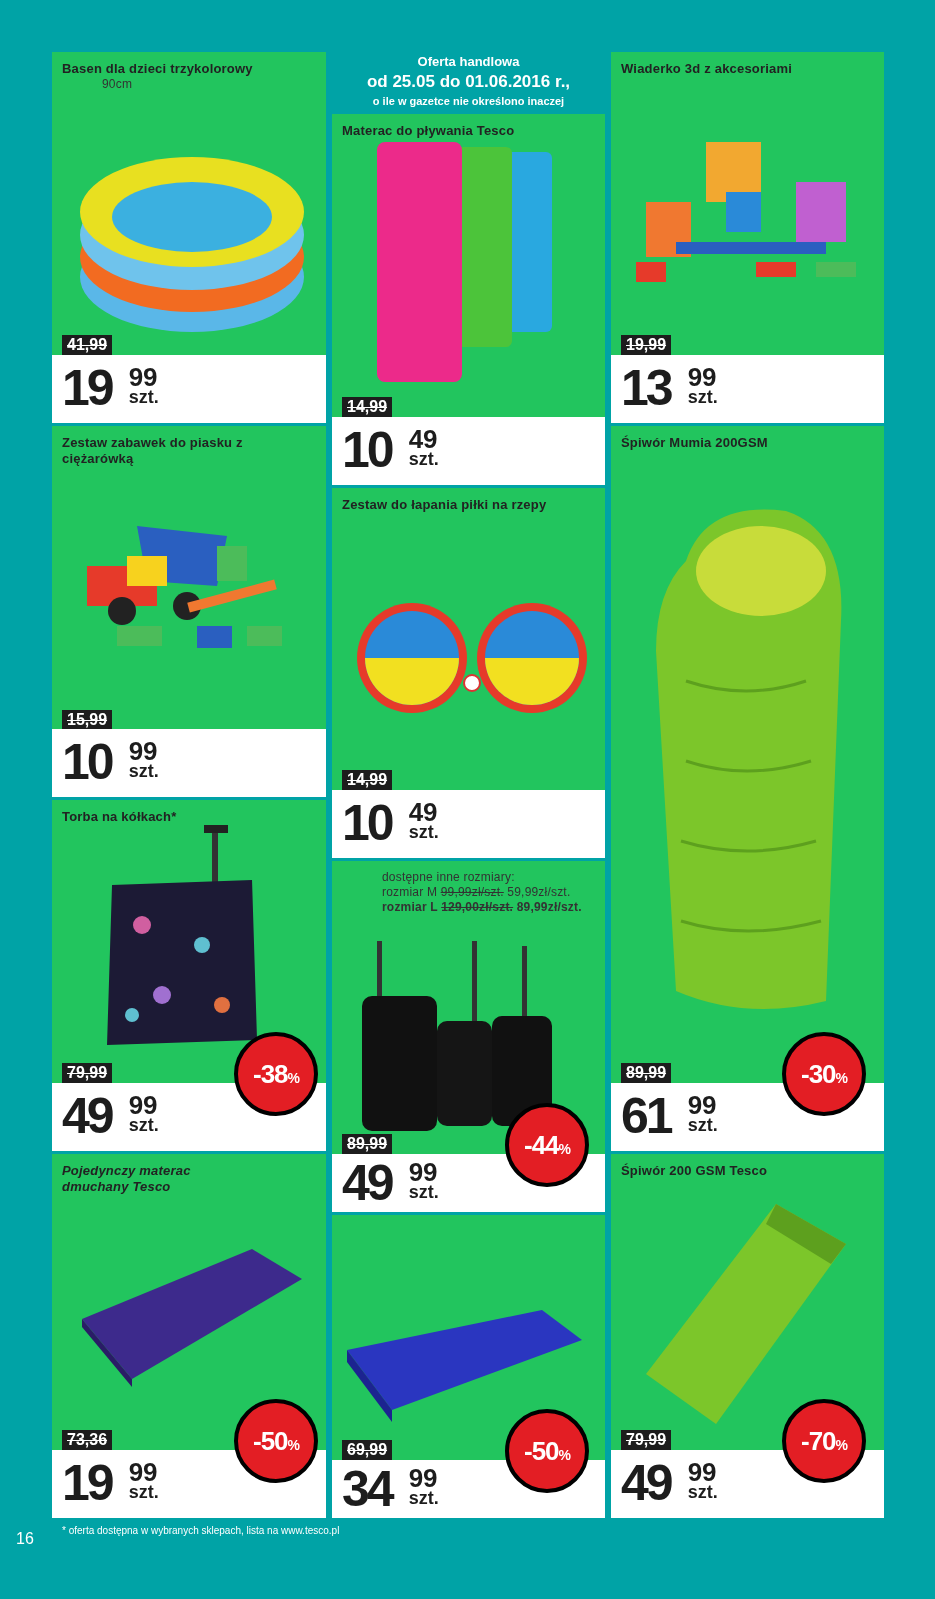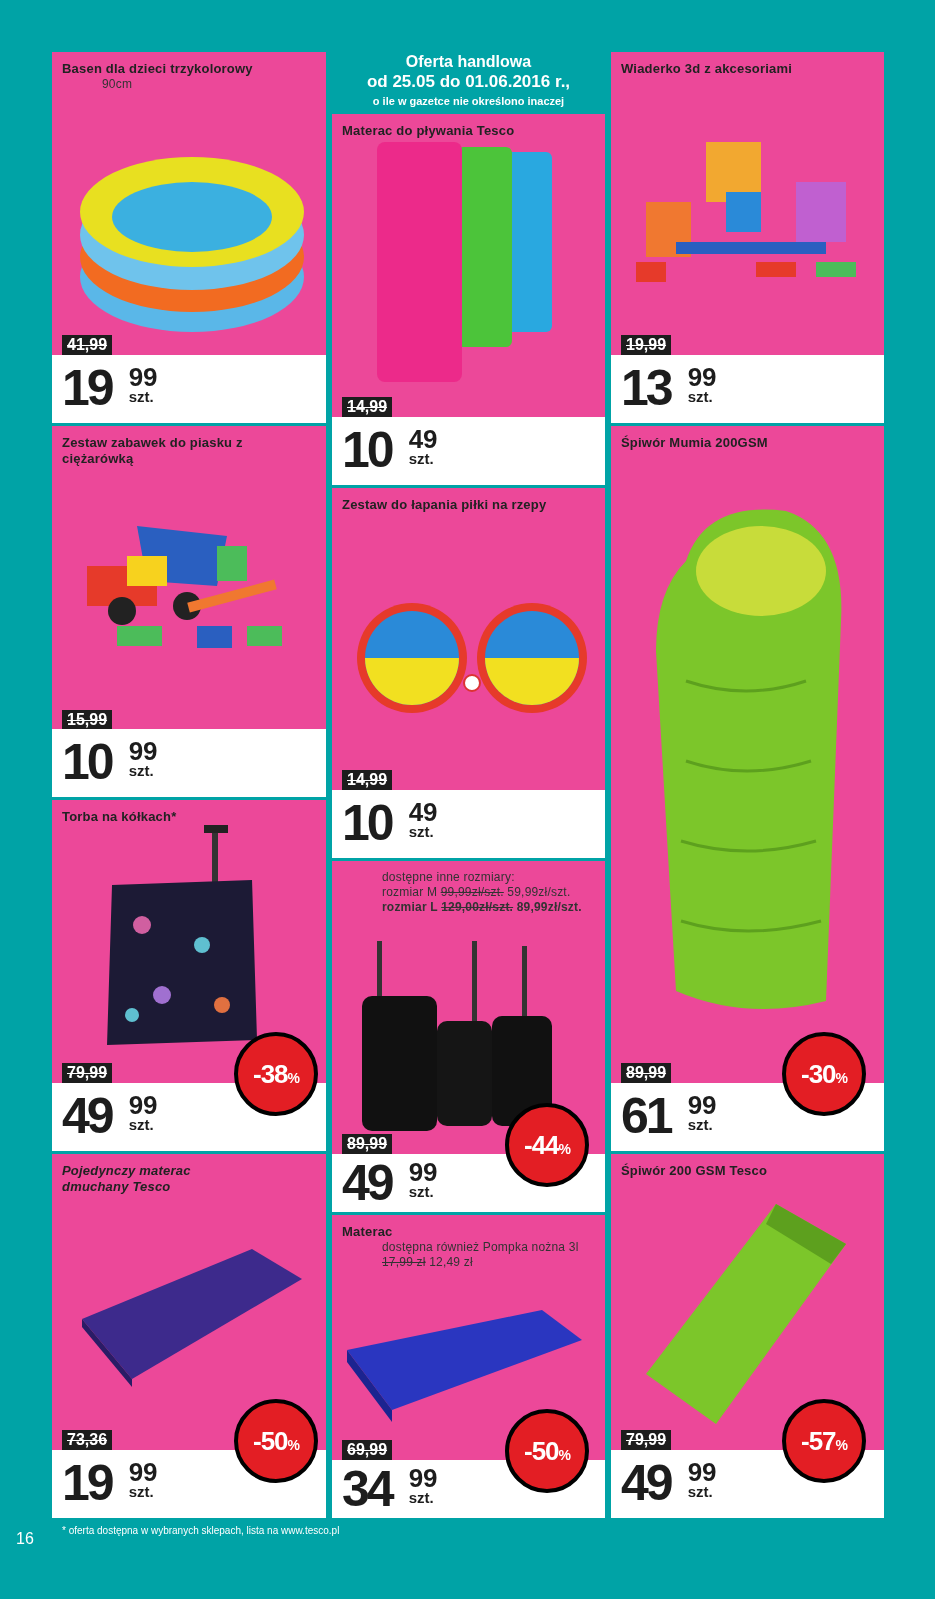--- a/index.html
+++ b/index.html
@@ -1,36 +1,36 @@
 <!DOCTYPE html>
 <html><head>
 <meta charset="utf-8">
 <style>
   html,body{margin:0;padding:0;}
   body{width:935px;height:1599px;background:#00A3A6;position:relative;overflow:hidden;font-family:"Liberation Sans",sans-serif;}
-  .card{position:absolute;background:#ec4899;overflow:hidden;}
+  .card{position:absolute;background:#22c55e;overflow:hidden;}
   .title{position:absolute;left:10px;top:9px;right:8px;font-size:13px;font-weight:bold;color:#222;line-height:16px;letter-spacing:0.2px;}
   .sub{font-weight:normal;font-size:12px;color:#333;line-height:15px;margin-left:40px;}
   .band{position:absolute;left:0;right:0;bottom:0;height:68px;background:#fff;}
   .old{position:absolute;left:10px;background:#1d1d1d;color:#fff;font-weight:bold;font-size:16px;padding:1px 5px;text-decoration:line-through;}
   .price{position:absolute;left:10px;bottom:6px;height:58px;}
   .pint{font-size:50px;font-weight:bold;color:#1d1d1d;line-height:58px;letter-spacing:-3px;display:inline-block;vertical-align:top;}
   .pdec{display:inline-block;vertical-align:top;margin-left:17px;position:relative;top:6px;}
   .pdec .c{font-size:26px;font-weight:bold;color:#1d1d1d;line-height:24px;display:block;}
-  .pdec .u{font-size:15px;font-weight:bold;color:#1d1d1d;line-height:16px;display:block;}
+  .pdec .u{font-size:18px;font-weight:bold;color:#1d1d1d;line-height:16px;display:block;}
   .badge{position:absolute;width:76px;height:76px;border-radius:50%;background:#E31E24;border:4px solid #000000;color:#fff;font-weight:bold;font-size:26px;text-align:center;line-height:76px;letter-spacing:-1px;}
   .badge small{font-size:14px;}
   .img{position:absolute;}
   .hdr{position:absolute;left:332px;top:52px;width:273px;text-align:center;color:#fff;}
 </style>
 </head>
 <body>
 
 <div class="hdr">
-  <div style="font-size:16px;font-weight:bold;line-height:20px;margin-top:0px;">Oferta handlowa</div>
+  <div style="font-size:13px;font-weight:bold;line-height:20px;margin-top:0px;">Oferta handlowa</div>
   <div style="font-size:17px;font-weight:bold;line-height:20px;">od 25.05 do 01.06.2016 r.,</div>
   <div style="font-size:11px;font-weight:bold;line-height:18px;">o ile w gazetce nie określono inaczej</div>
 </div>
 
 <div class="card" style="left:52px;top:52px;width:274px;height:371px;">
   <div class="title"><span>Basen dla dzieci trzykolorowy</span><div class="sub">90cm</div></div>
   <svg class="img" style="left:20px;top:75px" width="240" height="220" viewBox="0 0 240 220">
     <ellipse cx="120" cy="150" rx="112" ry="55" fill="#5ab7e8"></ellipse>
     <ellipse cx="120" cy="130" rx="112" ry="55" fill="#f26b21"></ellipse>
     <ellipse cx="120" cy="108" rx="112" ry="55" fill="#6fc3ec"></ellipse>
@@ -133,25 +133,20 @@
     <rect x="80" y="85" width="55" height="105" rx="10" fill="#151515"></rect>
     <rect x="135" y="80" width="60" height="110" rx="10" fill="#111"></rect>
   </svg>
   <div class="old" style="bottom:58px;">89,99</div>
   <div class="band" style="height:58px;"></div>
   <div class="price" style="bottom:0px;"><span class="pint">49</span><span class="pdec"><span class="c">99</span><span class="u">szt.</span></span></div>
   <div class="badge" style="left:173px;bottom:25px;"><span>-44</span><small>%</small></div>
 </div>
 
 <div class="card" style="left:332px;top:1215px;width:273px;height:303px;">
-  <div class="title">
-    <div>Materac</div>
-    <div class="sub">dostępna również Pompka nożna 3l</div>
-    <div class="sub"><s>17,99 zł</s> <span>12,49 zł</span></div>
-  </div>
   <svg class="img" style="left:10px;top:85px" width="250" height="130" viewBox="0 0 250 130">
     <polygon points="5,50 200,10 240,40 50,110" fill="#2a36c0"></polygon>
     <polygon points="5,50 50,110 50,122 5,62" fill="#1c2490"></polygon>
   </svg>
   <div class="old" style="bottom:58px;">69,99</div>
   <div class="band" style="height:58px;"></div>
   <div class="price" style="bottom:0px;"><span class="pint">34</span><span class="pdec"><span class="c">99</span><span class="u">szt.</span></span></div>
   <div class="badge" style="left:173px;bottom:25px;"><span>-50</span><small>%</small></div>
 </div>
 
@@ -187,17 +182,17 @@
 
 <div class="card" style="left:611px;top:1154px;width:273px;height:364px;">
   <div class="title">Śpiwór 200 GSM Tesco</div>
   <svg class="img" style="left:15px;top:40px" width="240" height="240" viewBox="0 0 240 240">
     <polygon points="20,180 150,10 220,50 90,230" fill="#7cc62a"></polygon>
     <polygon points="150,10 220,50 205,70 140,30" fill="#5da01e"></polygon>
   </svg>
   <div class="old" style="bottom:68px;">79,99</div>
   <div class="band"></div>
   <div class="price"><span class="pint">49</span><span class="pdec"><span class="c">99</span><span class="u">szt.</span></span></div>
-  <div class="badge" style="left:171px;bottom:35px;"><span>-57</span><small>%</small></div>
+  <div class="badge" style="left:171px;bottom:35px;"><span>-70</span><small>%</small></div>
 </div>
 
 <div style="position:absolute;left:16px;top:1530px;color:#fff;font-size:16px;">16</div>
 <div style="position:absolute;left:62px;top:1525px;color:#fff;font-size:10px;">* oferta dostępna w wybranych sklepach, lista na www.tesco.pl</div>
 
 </body></html>

